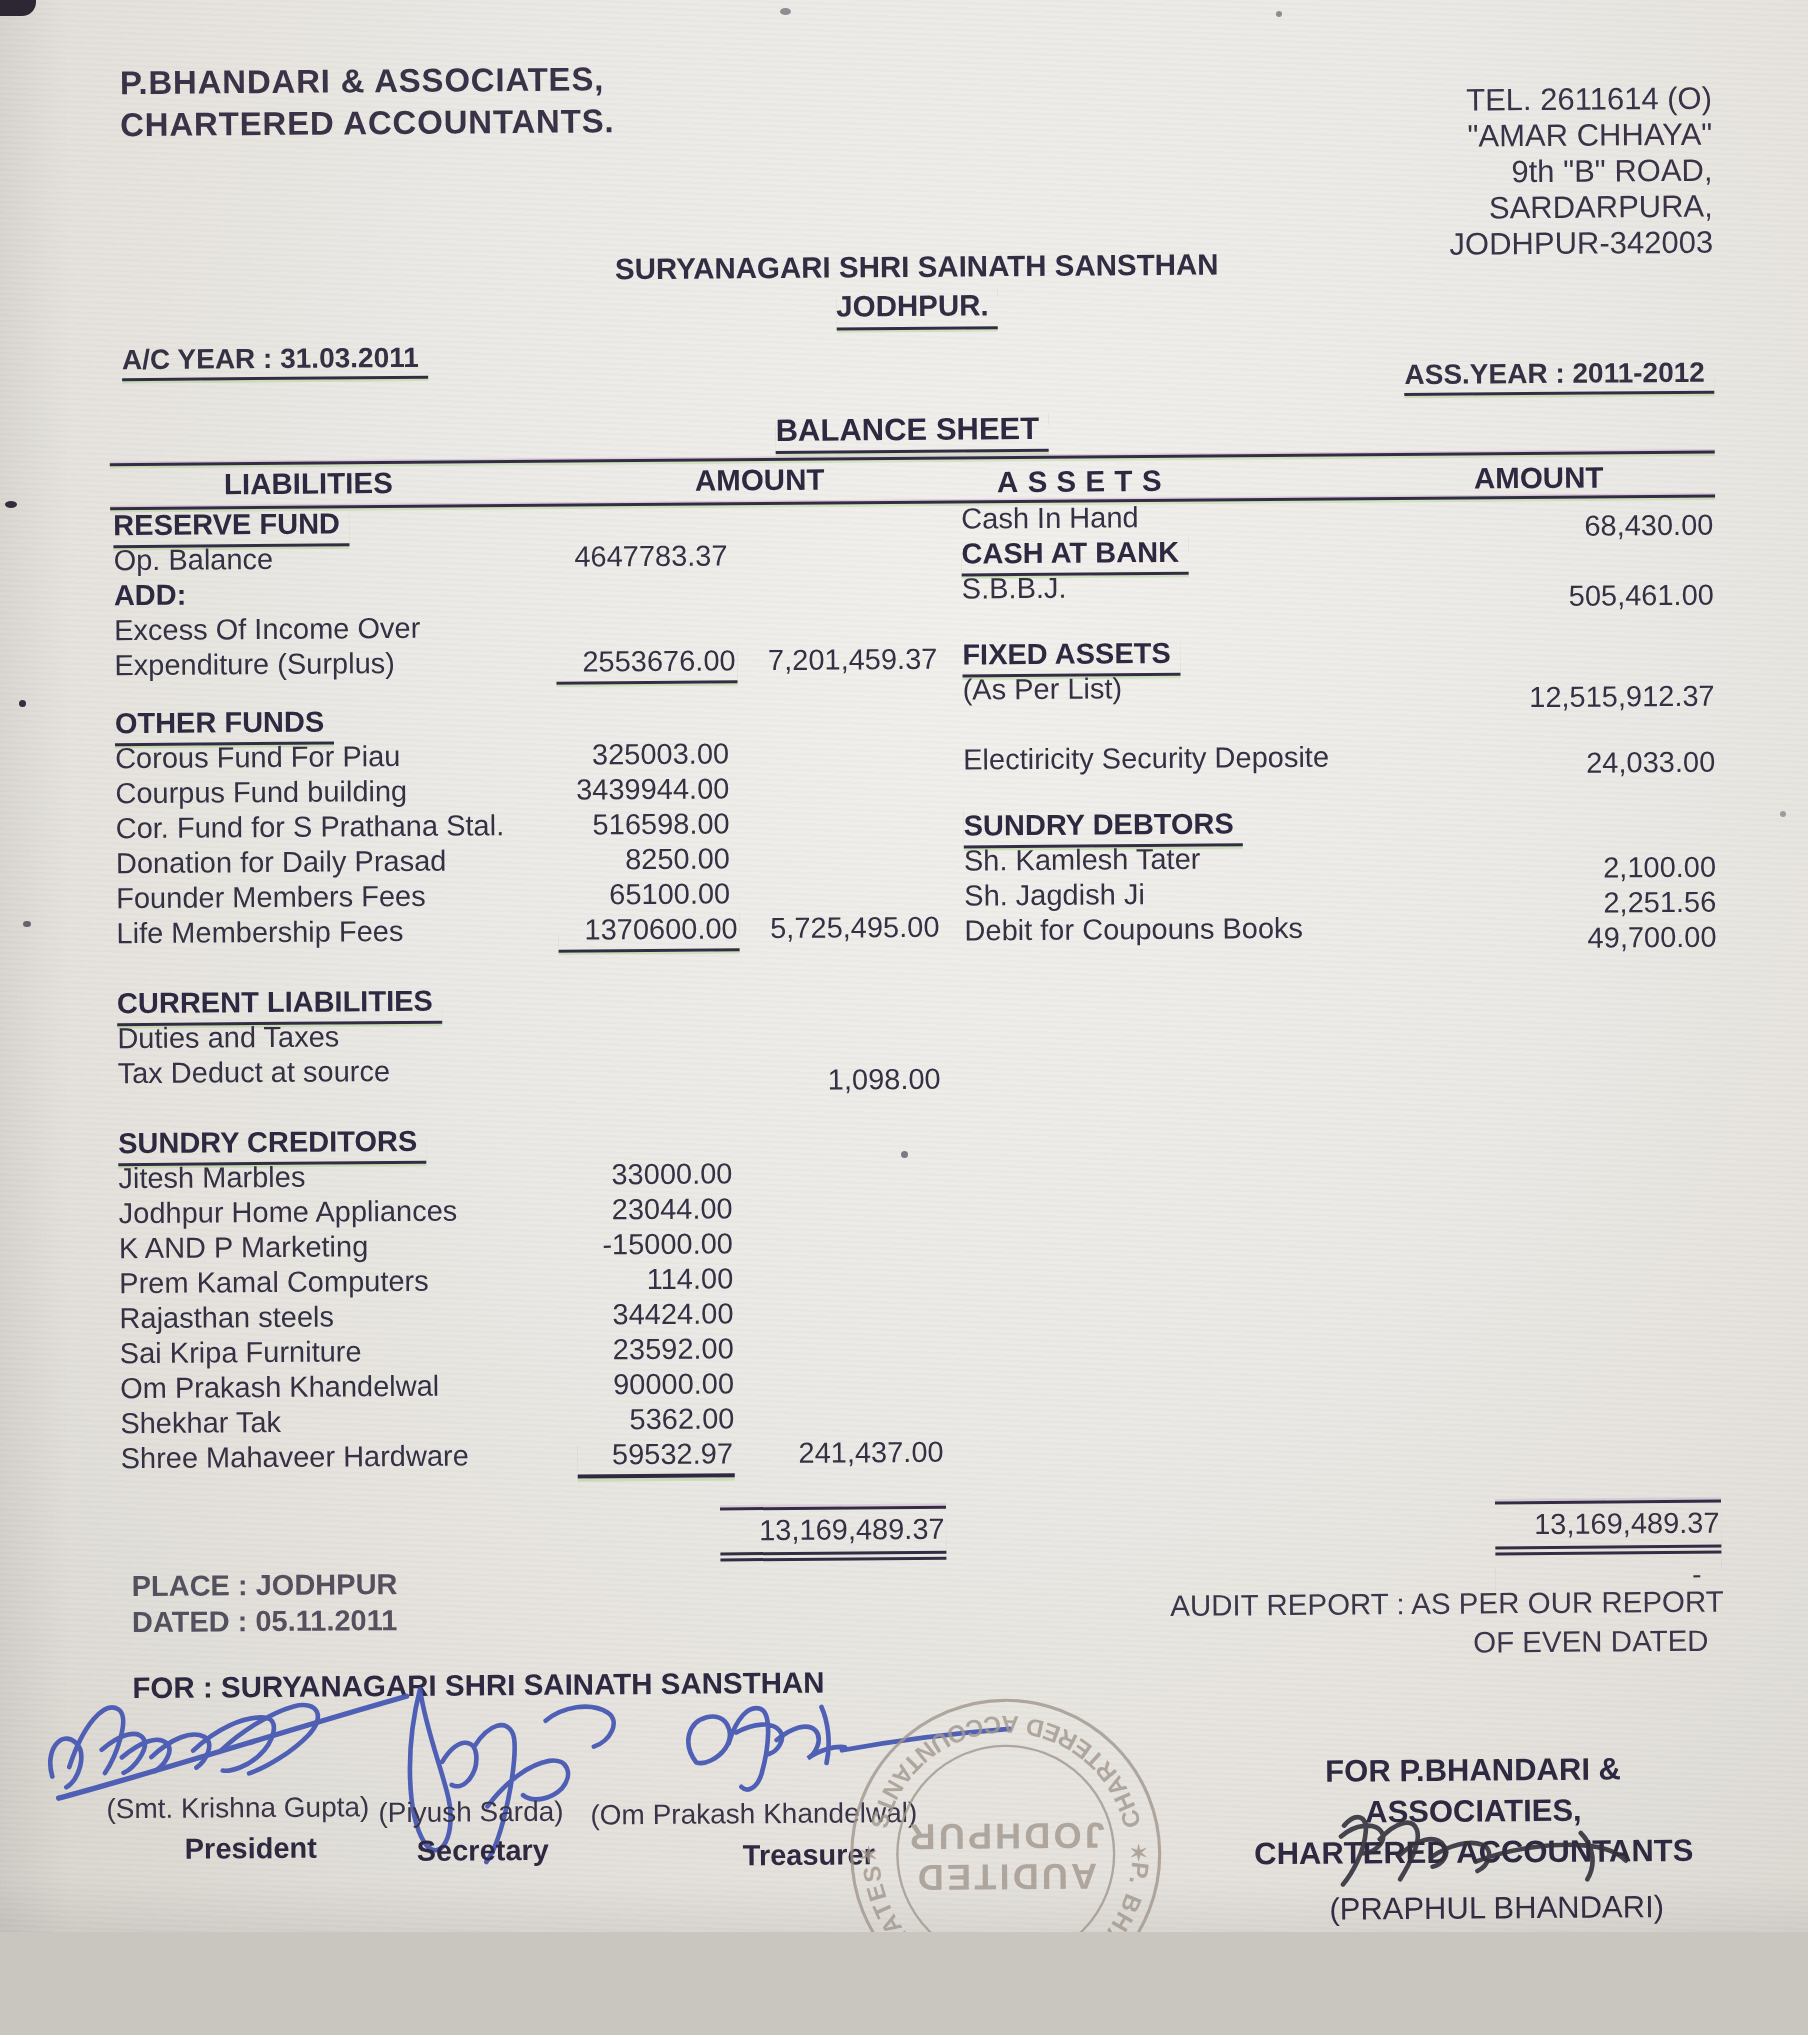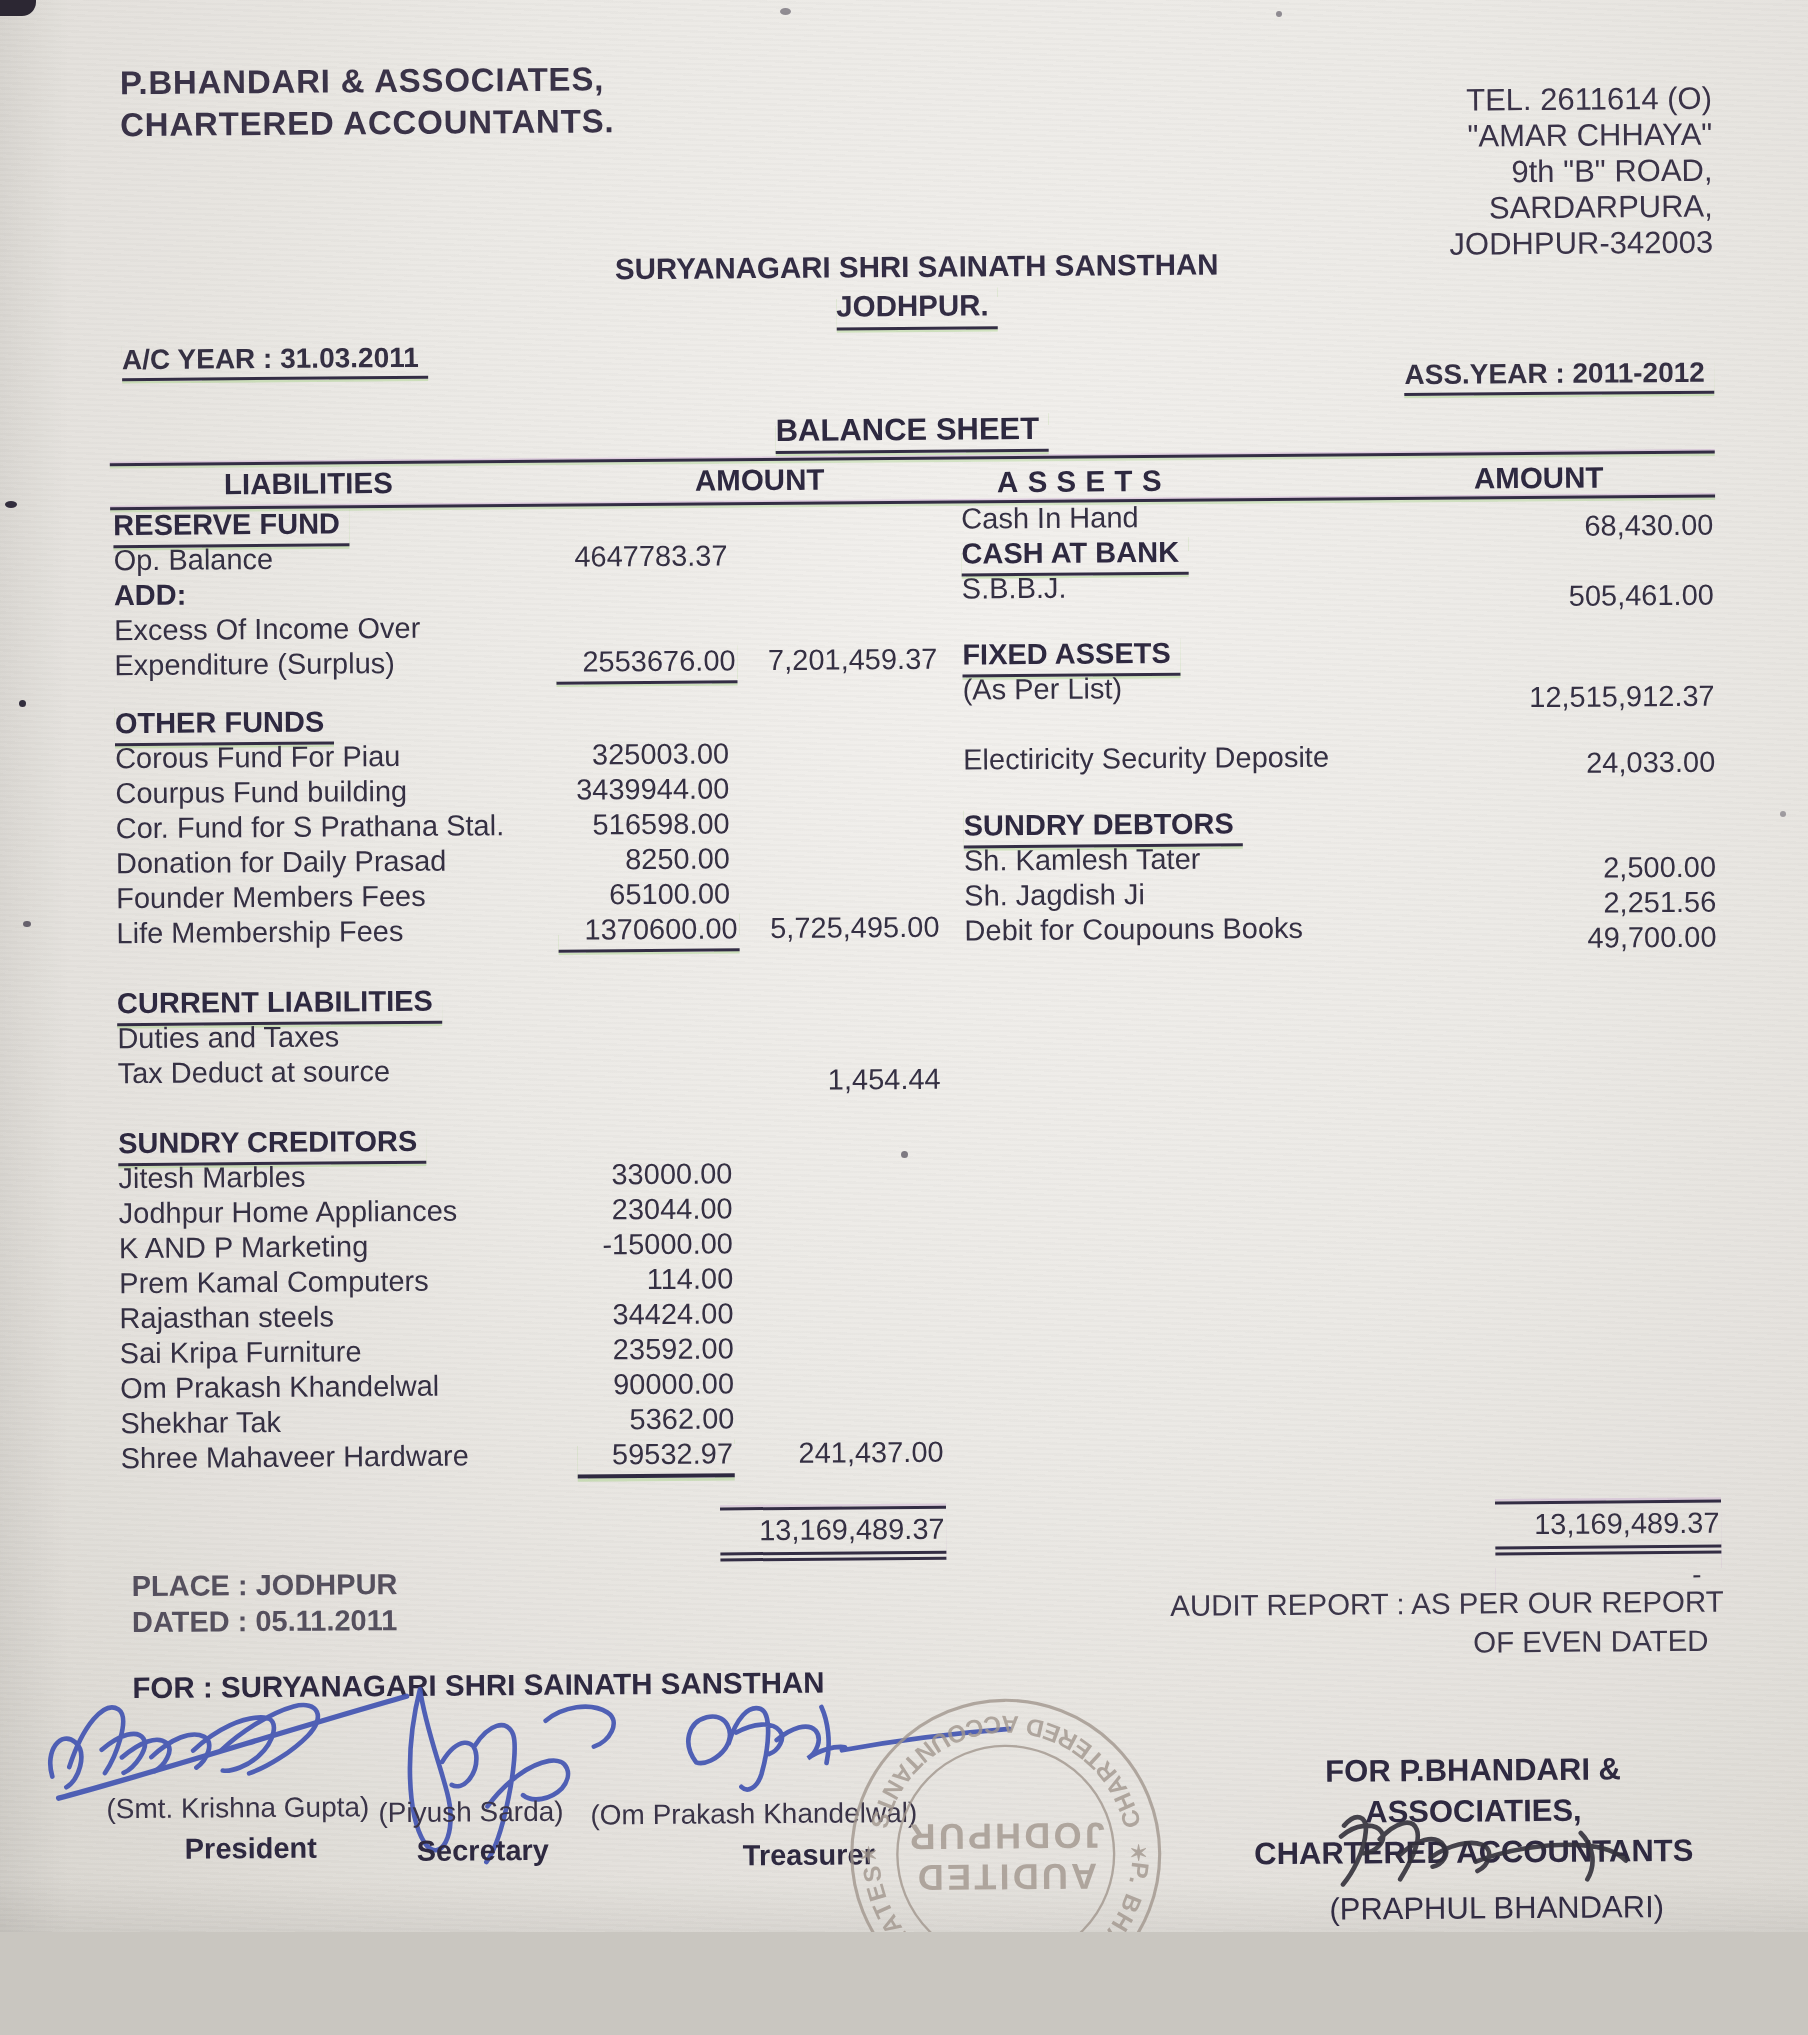--- a/index.html
+++ b/index.html
@@ -161,21 +161,21 @@
 
       <div class="lrow hdr mt45">
           <span class="lab"><span class="hu">CURRENT LIABILITIES</span></span>
         </div>
       <div class="lrow">
           <span class="lab">Duties and Taxes</span>
         </div>
       <div class="lrow">
           <span class="lab">Tax Deduct at source</span>
           <span class="a1"></span>
-          <span class="a2"><span class="dn">1,454.44</span></span>
+          <span class="a2"><span class="dn">1,098.00</span></span>
         </div>
 
       <div class="lrow hdr mt45">
           <span class="lab"><span class="hu">SUNDRY CREDITORS</span></span>
         </div>
       <div class="lrow">
           <span class="lab">Jitesh Marbles</span>
           <span class="a1">33000.00</span>
           <span class="a2"></span>
         </div>
@@ -242,21 +242,21 @@
         </div>
       <div class="rrow mt45">
           <span class="lab">Electiricity Security Deposite</span>
           <span class="amt"><span class="dn" style="top:7.8px;">24,033.00</span></span>
         </div>
       <div class="rrow hdr mt40">
           <span class="lab"><span class="hu">SUNDRY DEBTORS</span></span>
         </div>
       <div class="rrow">
           <span class="lab">Sh. Kamlesh Tater</span>
-          <span class="amt"><span class="dn">2,500.00</span></span>
+          <span class="amt"><span class="dn">2,100.00</span></span>
         </div>
       <div class="rrow">
           <span class="lab">Sh. Jagdish Ji</span>
           <span class="amt"><span class="dn">2,251.56</span></span>
         </div>
       <div class="rrow">
           <span class="lab">Debit for Coupouns Books</span>
           <span class="amt"><span class="dn">49,700.00</span></span>
         </div>
     </div>

